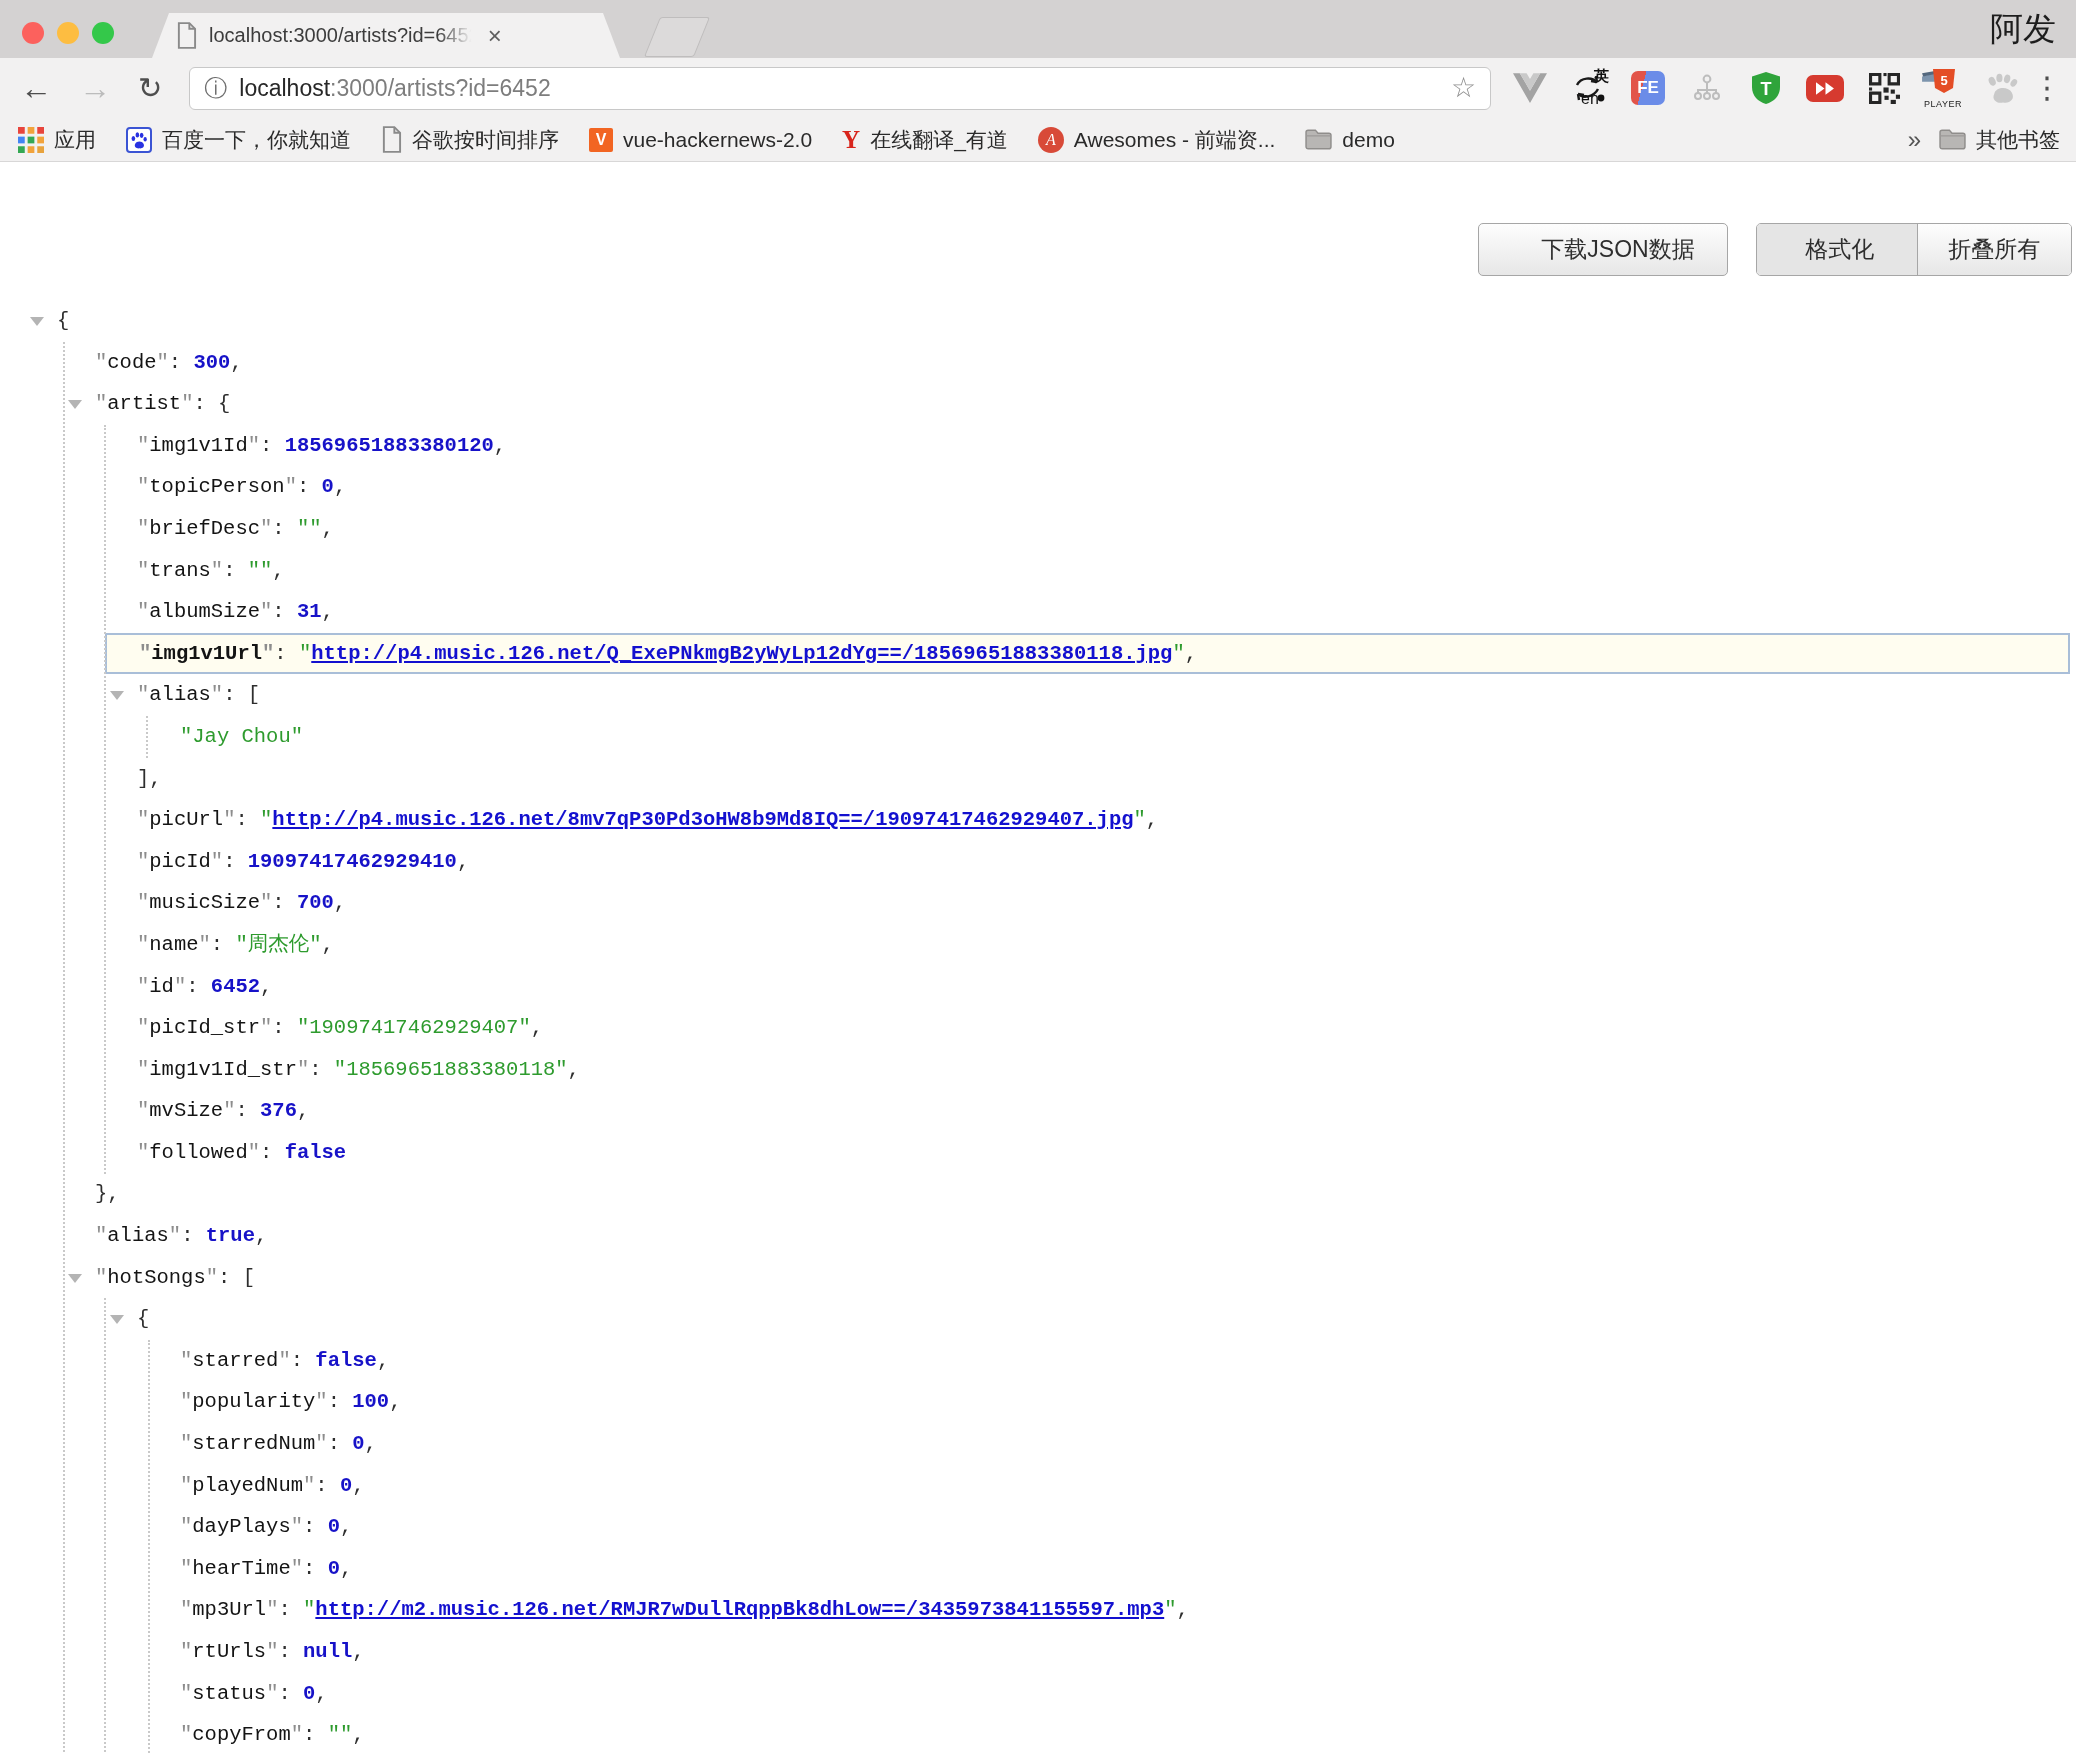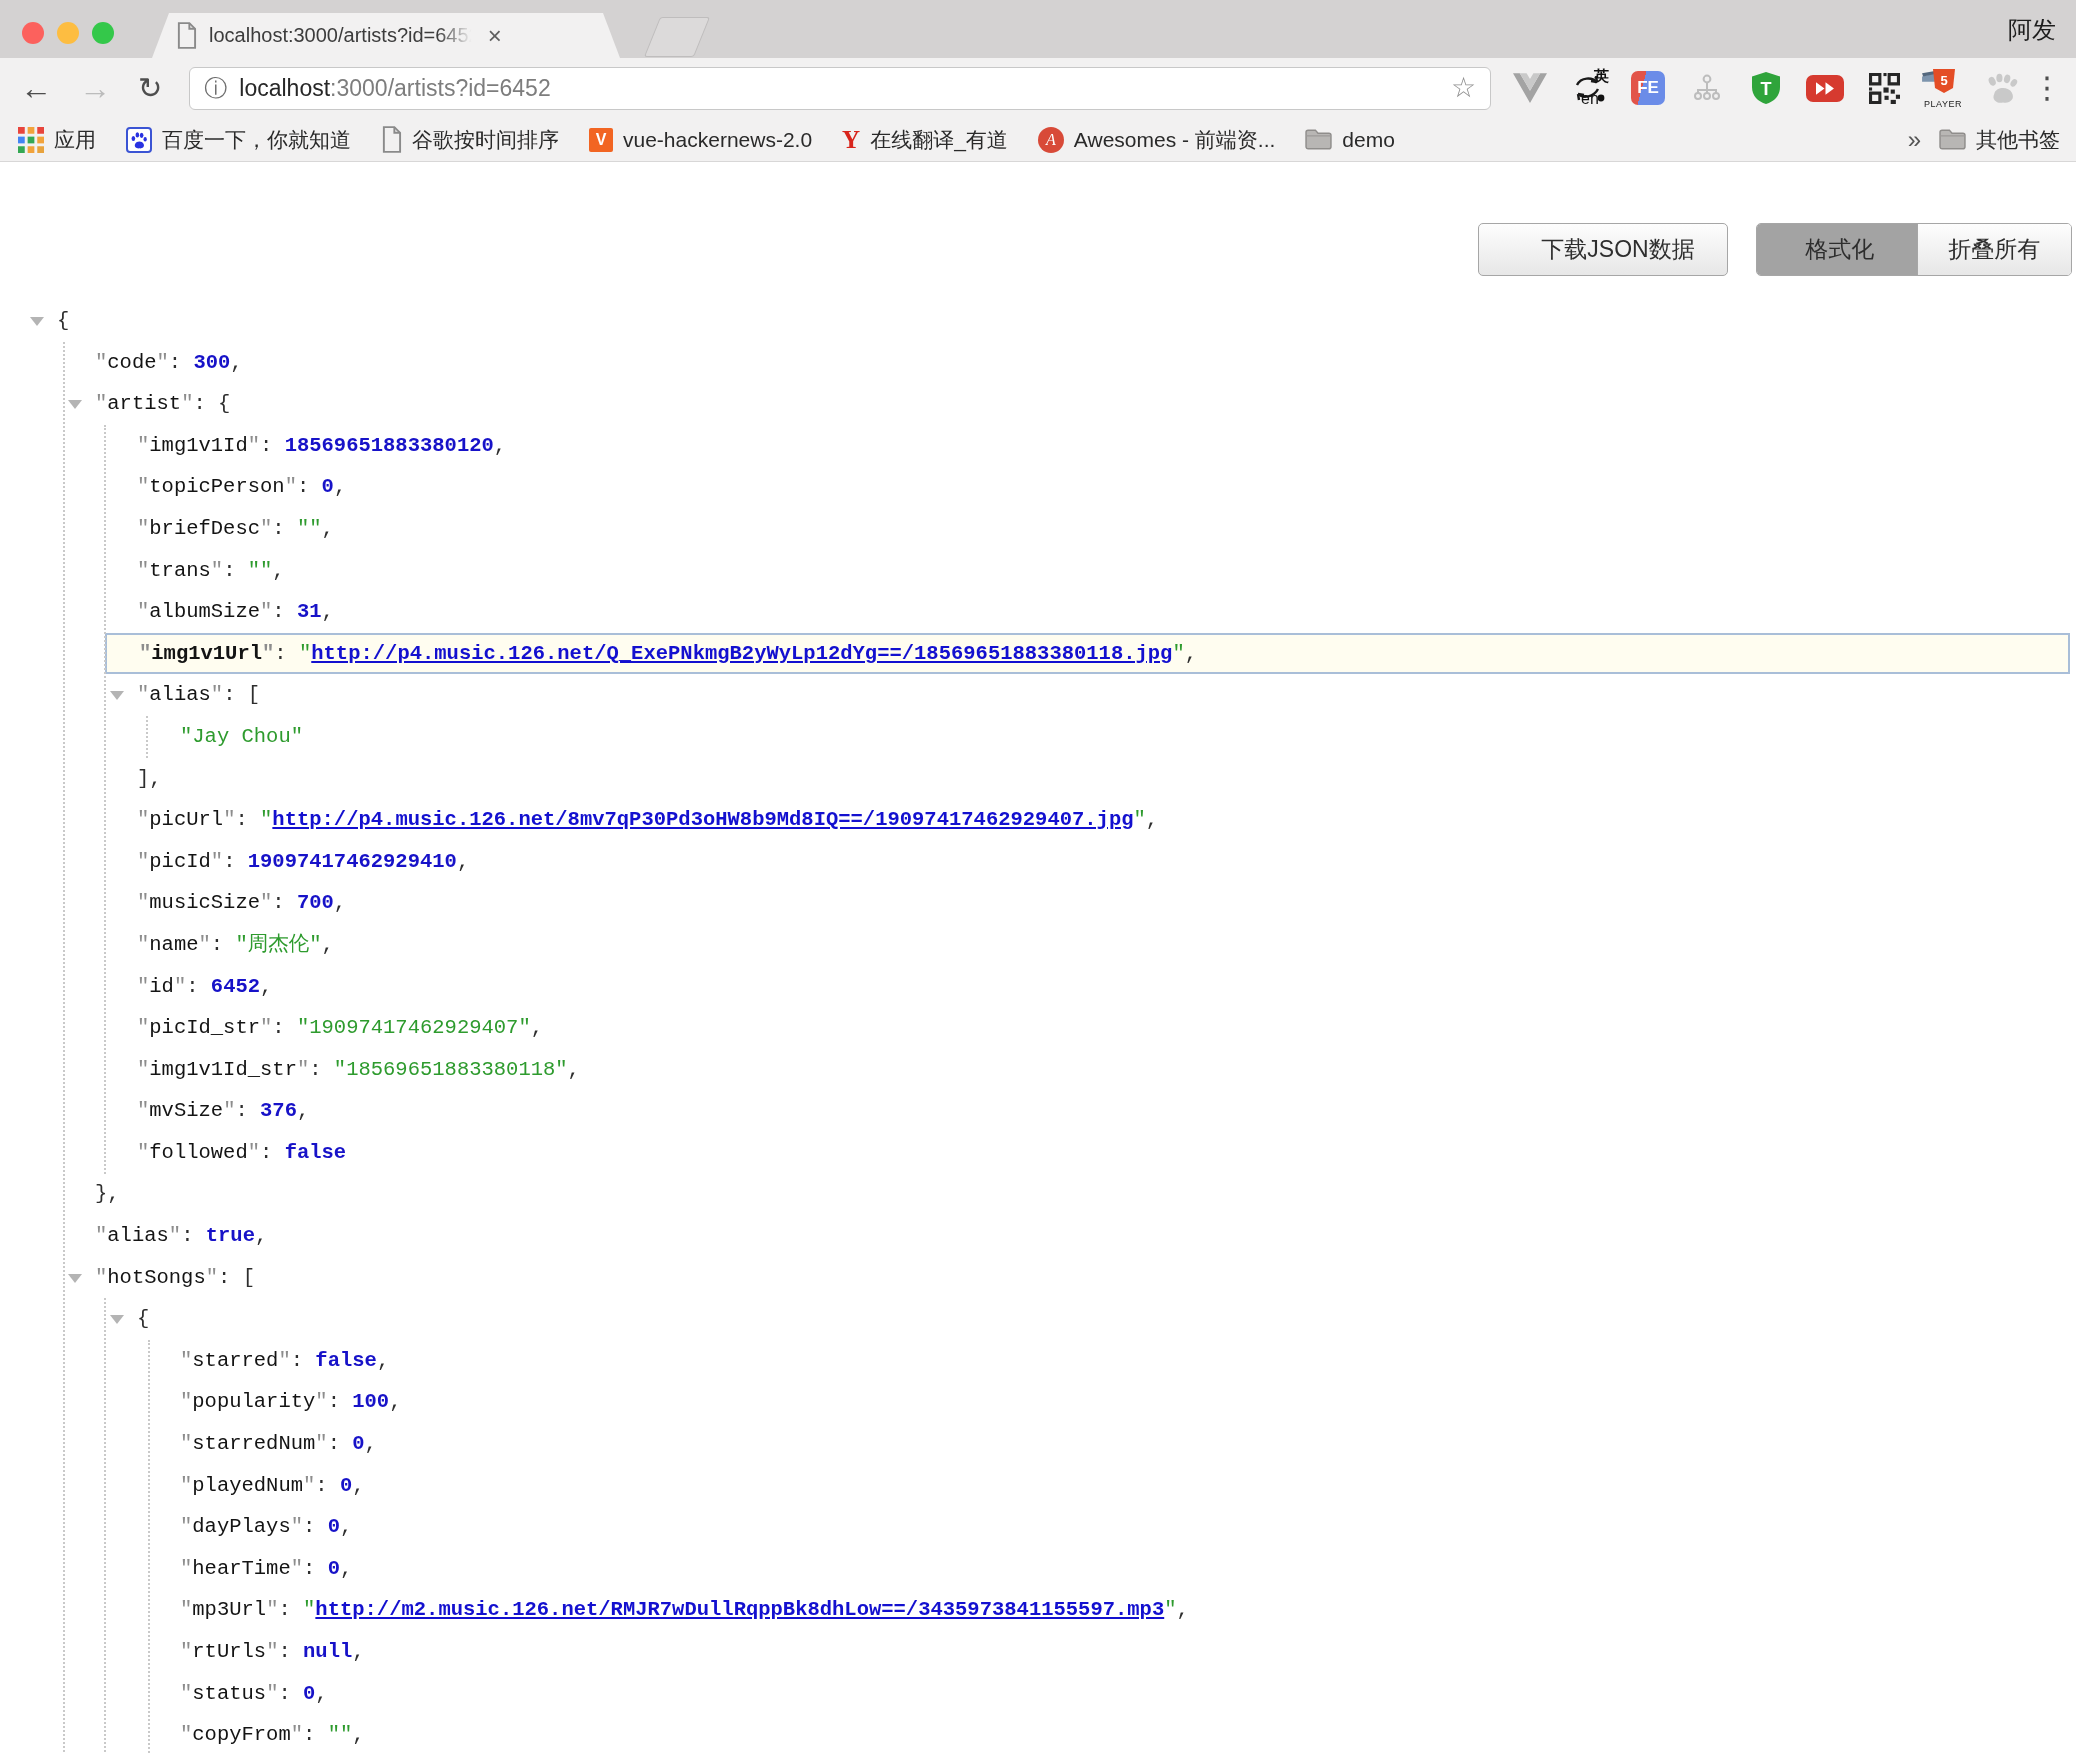--- a/index.html
+++ b/index.html
@@ -14,21 +14,21 @@
   .tab{position:absolute;left:152px;top:13px;width:468px;height:45px;background:#f2f1f1;
     display:flex;align-items:center;padding:0 16px 0 24px;box-sizing:border-box;
     clip-path:polygon(17px 0,calc(100% - 17px) 0,100% 100%,0 100%);}
   .tab .icon{margin-right:12px;flex:none;display:flex;}
   .tab-title{font-size:20px;color:#3c3c3c;white-space:nowrap;overflow:hidden;max-width:300px;position:relative;}
   .tab-fade{position:relative;width:42px;height:45px;margin-left:-42px;flex:none;
     background:linear-gradient(90deg,rgba(242,241,241,0),#f2f1f1 80%);}
   .tab-close{margin-left:8px;font-size:24px;color:#5f5f5f;line-height:1;cursor:pointer;}
   .newtab{position:absolute;left:652px;top:17px;width:48px;height:38px;background:#dcdada;
     border:1px solid #bfbdbd;border-radius:3px;transform:skewX(-22deg);}
-  .profile{position:absolute;right:20px;top:14px;font-size:24px;color:#1d1d1d;}
+  .profile{position:absolute;right:20px;top:7px;font-size:33px;color:#1d1d1d;}
 
   
   .toolbar{height:60px;background:#f2f1f1;display:flex;align-items:center;padding-left:20px;}
   .nav{line-height:1;margin-right:27px;cursor:pointer;}
   .nav.back{font-size:32px;color:#4e4e4e;}
   .nav.fwd{font-size:32px;color:#bcbcbc;}
   .nav.reload{font-size:29px;color:#4e4e4e;}
   .urlbar{width:1312px;height:43px;background:#fff;border:1px solid #c8c8c8;border-radius:6px;
     display:flex;align-items:center;padding:0 14px;box-sizing:border-box;}
   .info{font-size:23px;color:#6e6e6e;margin-right:12px;line-height:1;}
@@ -51,21 +51,21 @@
 
   
   .content{position:relative;height:1591px;background:#fff;overflow:hidden;}
   .actions{position:absolute;top:61px;right:4px;display:flex;align-items:center;}
   .btn,.seg{font-family:"Liberation Sans",sans-serif;font-size:23px;color:#2e2e2e;cursor:pointer;}
   .btn-download{width:250px;height:53px;background:linear-gradient(#fdfdfd,#e7e7e7);
     border:1px solid #a6a6a6;border-radius:5px;margin-right:28px;padding-left:36px;}
   .segment{display:flex;width:316px;height:53px;border:1px solid #a6a6a6;border-radius:5px;
     overflow:hidden;box-sizing:border-box;}
   .seg{flex:1;border:none;display:flex;align-items:center;justify-content:center;}
-  .seg-format{background:#a3a3a3;border-right:1px solid #a6a6a6;padding-left:12px;}
+  .seg-format{background:#e5e5e5;border-right:1px solid #a6a6a6;padding-left:12px;}
   .seg-collapse{background:linear-gradient(#fdfdfd,#e7e7e7);}
 
   
   .json-tree{position:absolute;top:138px;left:0;right:0;height:1456px;
     font-family:"Liberation Mono","DejaVu Sans Mono",monospace;font-size:20.5px;}
   .json-line{position:relative;height:41.6px;line-height:41.6px;white-space:pre;box-sizing:border-box;}
   .tri{position:absolute;top:17px;width:0;height:0;border-left:7.5px solid transparent;
     border-right:7.5px solid transparent;border-top:9.5px solid #b4b4b4;cursor:pointer;}
   .kq{color:#8d8d8d;}
   .kn{color:#141414;}

